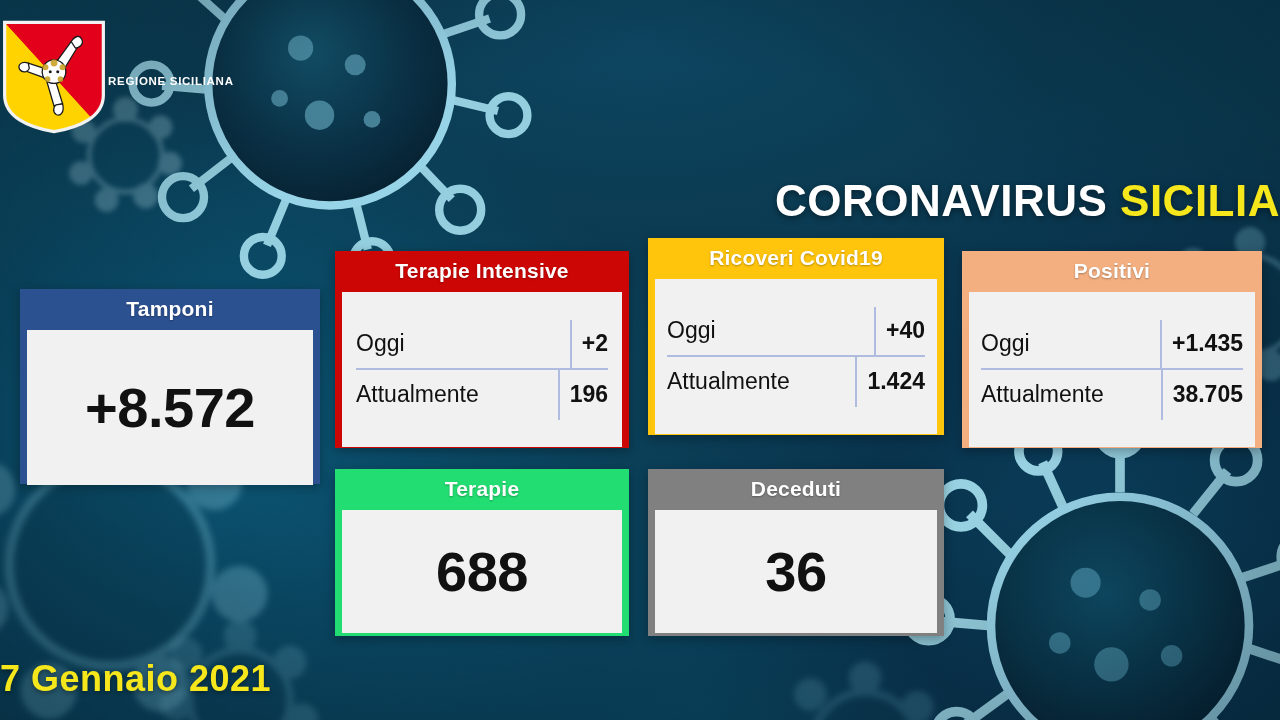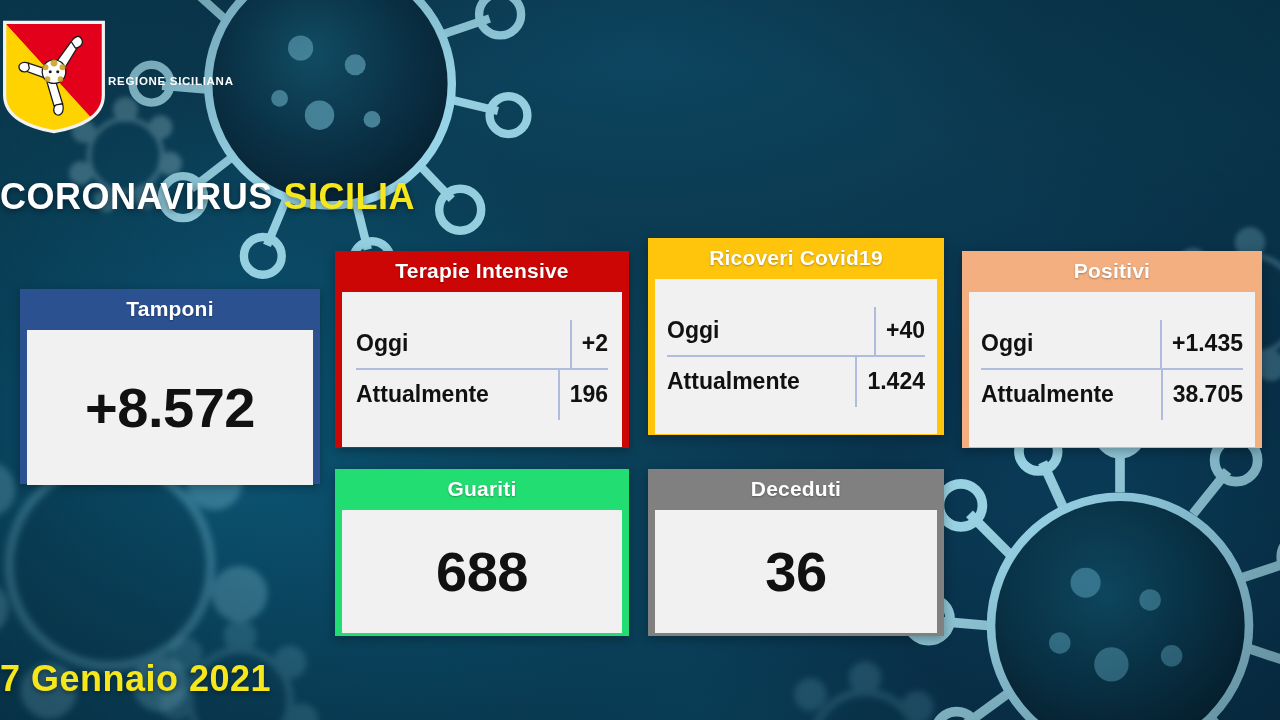--- a/index.html
+++ b/index.html
@@ -69,22 +69,22 @@
     font-weight: bold;
     letter-spacing: 0.7px;
   }
 
   
   .main-title {
     position: absolute;
     left: 0; right: 0;
     top: 176px;
     z-index: 3;
-    text-align: left;
-    font-size: 36px;
+    text-align: right;
+    font-size: 44px;
     font-weight: bold;
     letter-spacing: 0.5px;
     text-shadow: 0 2px 6px rgba(0,0,0,0.45);
   }
   .t-white  { color: #ffffff; }
   .t-yellow { color: #F5E71C; }
 
   
   .card {
     position: absolute;
@@ -128,21 +128,21 @@
   }
   .kv-row {
     display: flex;
     align-items: center;
     height: 50px;
   }
   .kv-row.first { border-bottom: 2px solid #AFBCE0; }
   .kv-label {
     flex: 1 1 auto;
     font-size: 23px;
-    font-weight: bold;
+    font-weight: normal;
     color: #111111;
     white-space: nowrap;
   }
   .kv-sep {
     width: 2px;
     align-self: stretch;
     background: #AFBCE0;
     margin: 0 10px;
     flex: 0 0 2px;
   }
@@ -450,21 +450,21 @@
         <div class="kv-row">
           <span class="kv-label">Attualmente</span>
           <span class="kv-sep"></span>
           <span class="kv-value">38.705</span>
         </div>
       </div>
     </div>
   </div>
 
   <div class="card" id="card-guariti">
-    <div class="card-head">Guariti</div>
+    <div class="card-head">Terapie</div>
     <div class="card-body">
       <span class="big-value">688</span>
     </div>
   </div>
 
   <div class="card" id="card-deceduti">
     <div class="card-head">Deceduti</div>
     <div class="card-body">
       <span class="big-value">36</span>
     </div>

